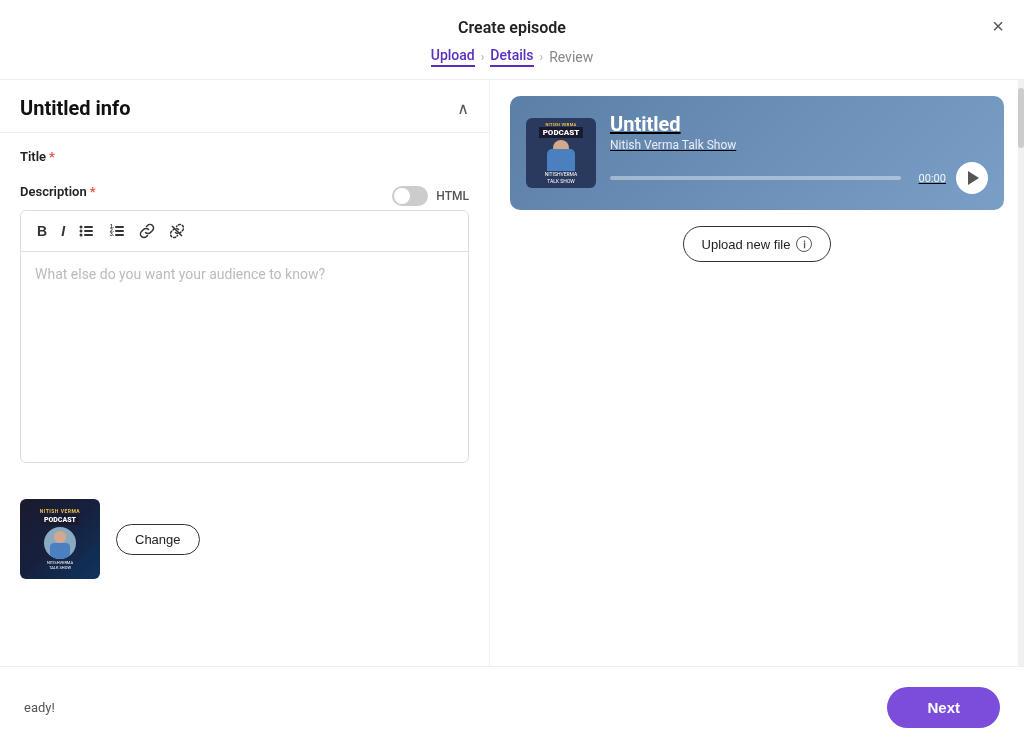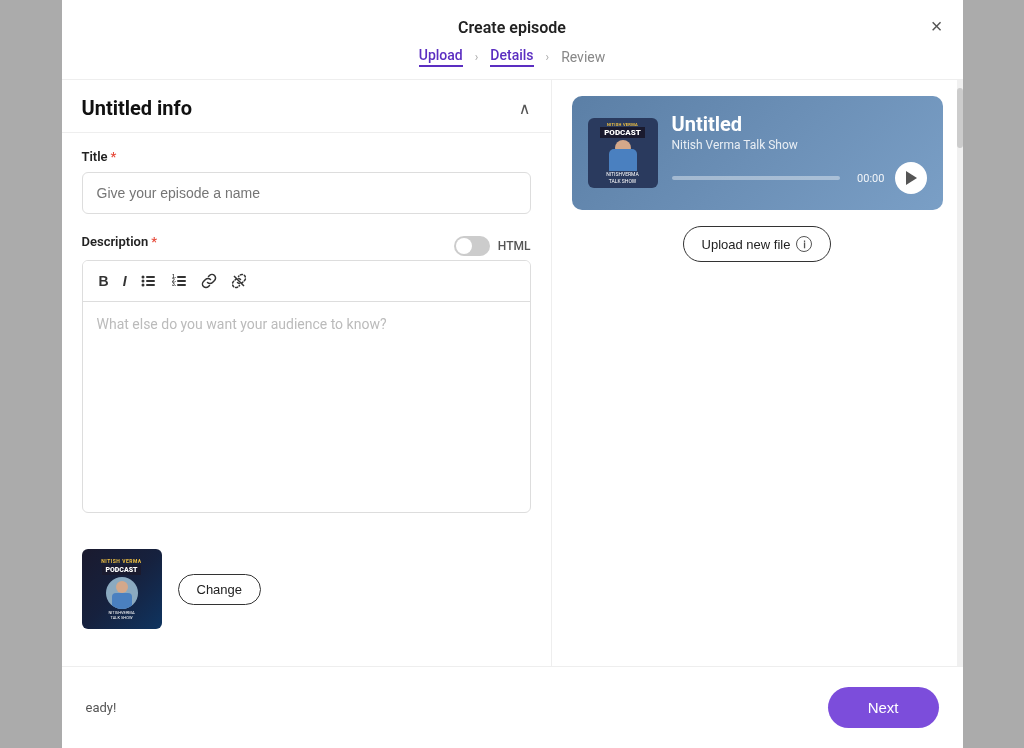--- a/index.html
+++ b/index.html
@@ -16,21 +16,21 @@
       position: absolute;
       inset: 0;
       background: rgba(0,0,0,0.3);
       display: flex;
       align-items: flex-start;
       justify-content: center;
     }
 
     .modal {
       background: #fff;
-      width: 901px;
+      width: 1024px;
       height: 748px;
       position: relative;
       display: flex;
       flex-direction: column;
     }
 
     .modal-header {
       display: flex;
       flex-direction: column;
       align-items: center;
@@ -42,21 +42,21 @@
     .modal-title {
       font-size: 16px;
       font-weight: 600;
       color: #222;
       margin-bottom: 10px;
     }
 
     .breadcrumb {
       display: flex;
       align-items: center;
-      gap: 12px;
+      gap: 6px;
       font-size: 14px;
     }
 
     .breadcrumb-item {
       color: #888;
     }
 
     .breadcrumb-item.active {
       color: #5b2ec1;
       font-weight: 500;
@@ -336,20 +336,21 @@
     .player-thumb-label {
       font-size: 4px;
       color: #f0c040;
       font-weight: 700;
       text-align: center;
       letter-spacing: 0.3px;
     }
 
     .player-info {
       flex: 1;
+      text-decoration: underline;
     }
 
     .player-title {
       font-size: 20px;
       font-weight: 700;
       color: #fff;
       margin-bottom: 2px;
     }
 
     .player-subtitle {
@@ -442,21 +443,21 @@
       color: #555;
     }
 
     .next-btn {
       background: #7c4ddb;
       color: #fff;
       border: none;
       border-radius: 24px;
       padding: 12px 40px;
       font-size: 15px;
-      font-weight: 400;
+      font-weight: 700;
       cursor: pointer;
     }
   </style>
 </head>
 <body>
 
 <div class="modal-backdrop">
   <div class="modal">
 
     <div class="modal-header">
@@ -480,21 +481,20 @@
           <button class="collapse-btn">∧</button>
         </div>
 
         <div class="form-content">
 
           <div class="field-group">
             <div class="field-label">
               <span>Title</span>
               <span class="required-star">*</span>
             </div>
-            <input type="text" class="title-input" placeholder="Give your episode a name" style="">
           </div>
 
           <div class="field-group">
             <div class="description-header">
               <div class="field-label">
                 <span>Description</span>
                 <span class="required-star">*</span>
               </div>
               <div class="html-toggle-area">
                 <div class="toggle"></div>

